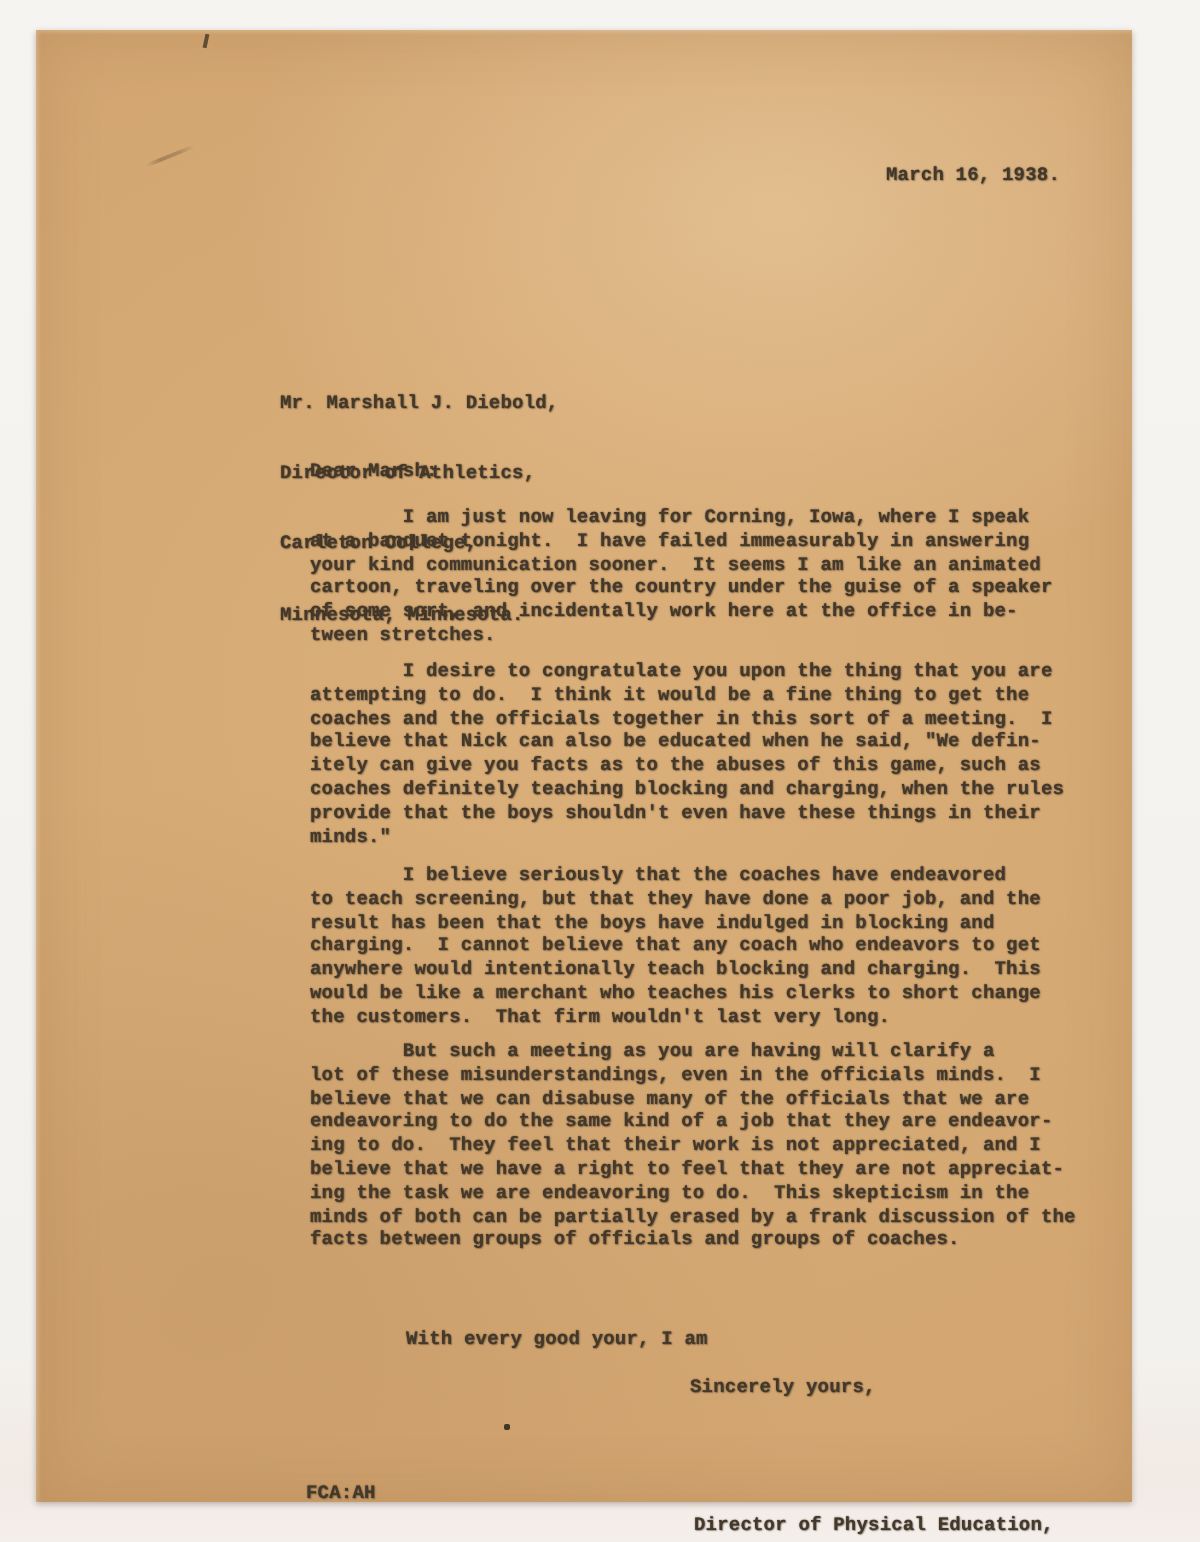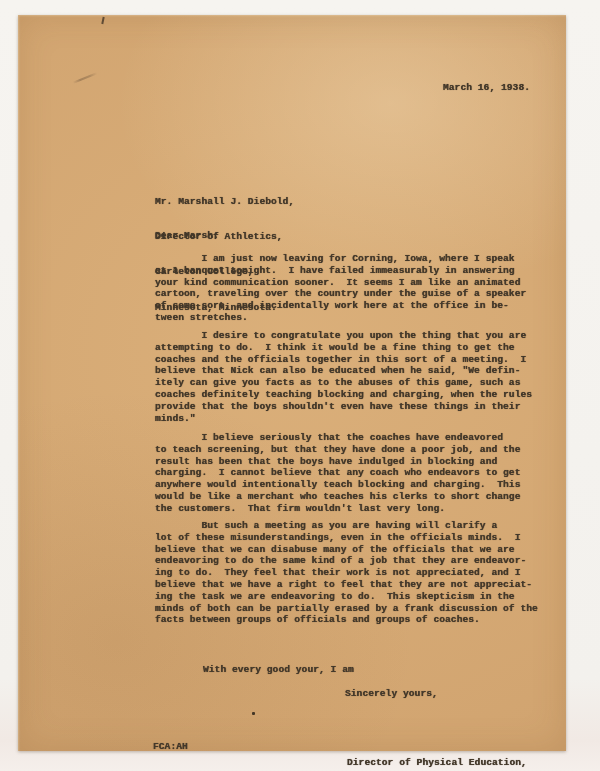--- a/index.html
+++ b/index.html
@@ -34,21 +34,21 @@
     line-height: 11.8px;
     font-weight: 700;
     color: #43382a;
     white-space: pre;
     letter-spacing: 0.1px;
     text-shadow:
       0 0 0.8px rgba(64,52,38,0.85),
       0.5px 0.4px 0.6px rgba(64,52,38,0.35);
   }
   .date        { left: 425px; top: 67px; }
-  .address     { left: 137px; top: 157px; font-family: Liberation Mono, monospace; }
+  .address     { left: 122px; top: 157px; font-family: Liberation Mono, monospace; }
   .salutation  { left: 137px; top: 215px; text-align: right; }
   .p1          { left: 137px; top: 238px; }
   .p2          { left: 137px; top: 315px; }
   .p3          { left: 137px; top: 417px; }
   .p4          { left: 137px; top: 505px; }
   .p5          { left: 137px; top: 618px; }
   .closing     { left: 185px; top: 649px; }
   .valediction { left: 327px; top: 673px; }
   .sig         { left: 329px; top: 718px; }
   .initials    { left: 135px; top: 726px; }

